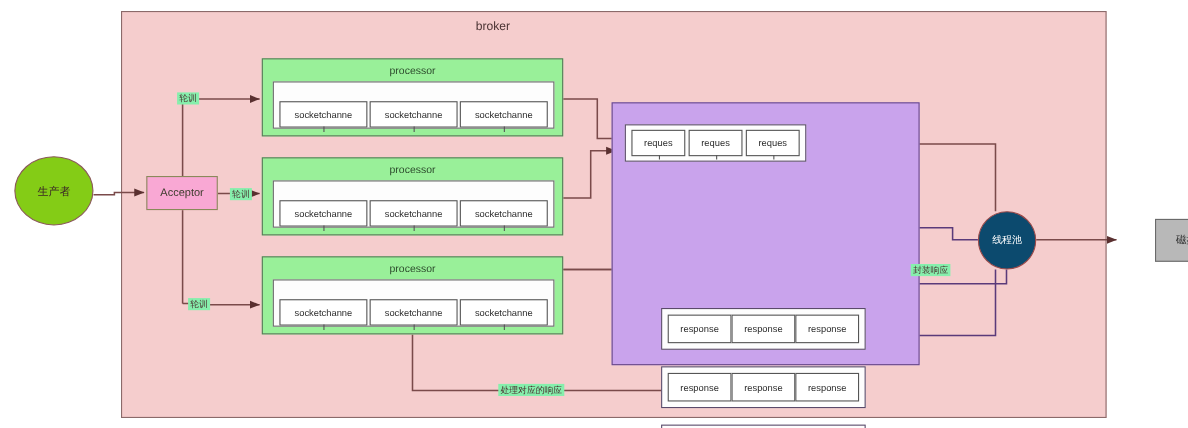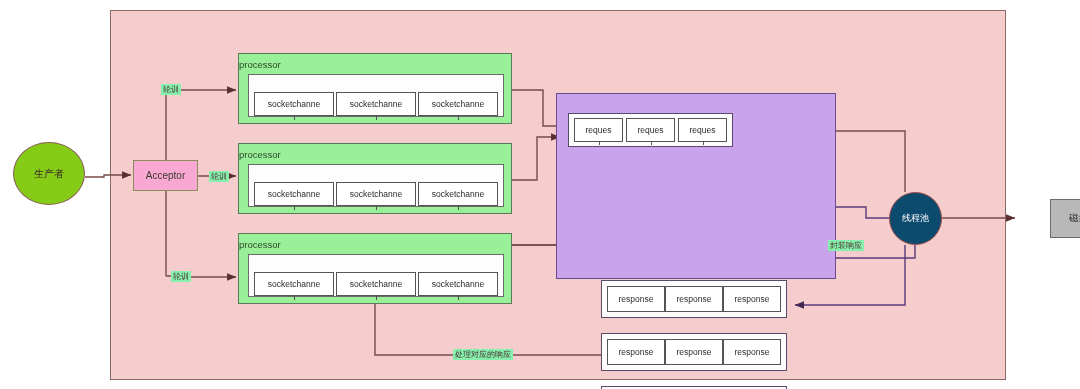--- a/index.html
+++ b/index.html
@@ -6,27 +6,27 @@
   #stage{position:relative;width:1080px;height:389px;background:#ffffff;
          font-family:"Liberation Sans","DejaVu Sans",sans-serif;overflow:hidden;}
   .abs{position:absolute;box-sizing:border-box;}
   
   .broker{left:110px;top:10px;width:896px;height:370px;background:#f5cdcd;border:1.5px solid #8b6a6a;}
   .broker-title{left:0;top:18px;width:896px;text-align:center;font-size:11px;color:#4a3333;}
   .processor{width:274px;height:71px;background:#99f099;border:1.5px solid #5a7a5a;}
   .p1{left:238px;top:53px;}
   .p2{left:238px;top:143px;}
   .p3{left:238px;top:233px;}
-  .proc-title{position:absolute;left:0;top:5px;width:100%;font-size:9.5px;color:#2c4a2c;}
+  .proc-title{position:absolute;left:0;top:5px;width:100%;text-align:center;font-size:9.5px;color:#2c4a2c;}
   .proc-inner{position:absolute;left:9px;top:20px;width:256px;height:43px;background:#fdfdfd;border:1.5px solid #6a6a6a;
               display:flex;align-items:flex-end;justify-content:space-between;padding:0 5px;box-sizing:border-box;}
   .sock{width:78px;height:22px;background:#ffffff;border:1.5px solid #555;font-size:8.5px;color:#2b2b2b;
         display:flex;align-items:center;justify-content:center;position:relative;}
   .sock:after{content:"";position:absolute;left:50%;top:100%;width:1px;height:5px;background:#555;}
-  .pool{left:556px;top:93px;width:280px;height:186px;background:#c9a3ec;border:1.5px solid #6a4a8a;}
+  .pool{left:556px;top:93px;width:280px;height:239px;background:#c9a3ec;border:1.5px solid #6a4a8a;}
   .queue{position:absolute;background:#fdfdfd;border:1.5px solid #5a4a6a;
          display:flex;align-items:center;justify-content:space-between;padding:0 5px;box-sizing:border-box;}
   .q-req{left:11px;top:19px;width:165px;height:34px;}
   .q-res1{left:44px;top:186px;width:186px;height:38px;}
   .q-res2{left:44px;top:239px;width:186px;height:38px;}
   .q-res3{left:44px;top:292px;width:186px;height:38px;}
   .qitem{background:#ffffff;border:1.5px solid #555;font-size:8.5px;color:#2b2b2b;
          display:flex;align-items:center;justify-content:center;position:relative;}
   .reqitem{width:47px;height:22px;}
   .reqitem:after{content:"";position:absolute;left:50%;top:100%;width:1px;height:4px;background:#555;}
@@ -43,20 +43,21 @@
   svg.wires{position:absolute;left:0;top:0;width:1080px;height:389px;pointer-events:none;}
   .w{fill:none;stroke:#7a4a4a;stroke-width:1.4px;}
   .wp{fill:none;stroke:#5a3a7a;stroke-width:1.4px;}
 </style>
 </head>
 <body>
 
 <div id="stage">
 
   <div class="abs broker"></div>
+  <div class="abs broker-title">broker</div>
 
   <svg class="wires">
     <defs>
       <marker id="ar" markerWidth="7" markerHeight="7" refX="6.4" refY="3" orient="auto">
         <path d="M0,0.4 L6.6,3 L0,5.6 z" fill="#5a3030"></path>
       </marker>
       <marker id="arp" markerWidth="7" markerHeight="7" refX="6.4" refY="3" orient="auto">
         <path d="M0,0.4 L6.6,3 L0,5.6 z" fill="#40264f"></path>
       </marker>
     </defs>

